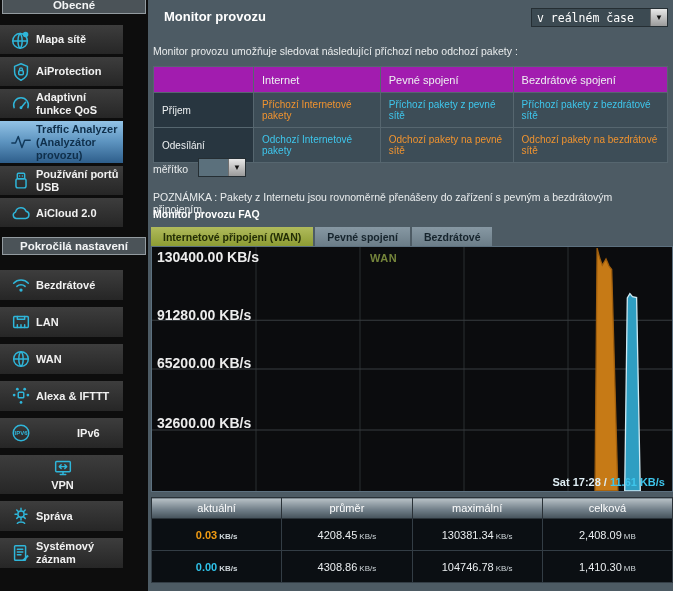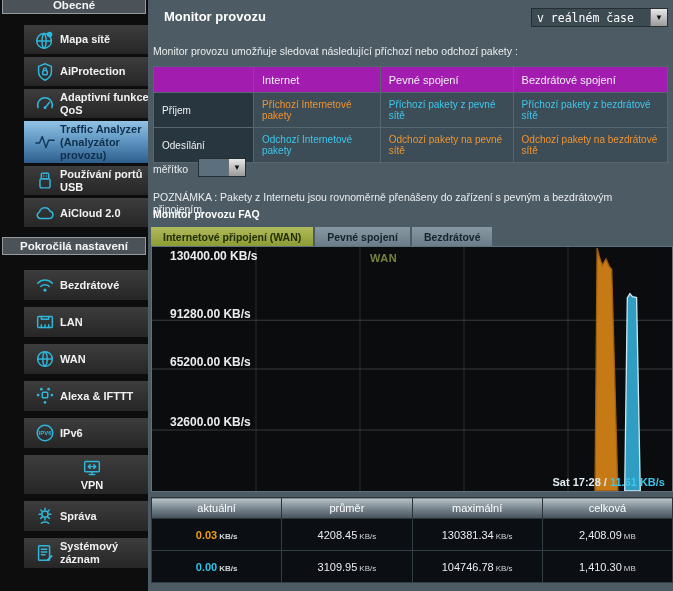--- a/index.html
+++ b/index.html
@@ -6,22 +6,22 @@
   html,body { width:673px; height:591px; overflow:hidden; }
   body { font-family:"Liberation Sans", sans-serif; background:#4d5b64; position:relative; }
 
   
   .sidebar { position:absolute; left:0; top:0; width:148px; height:591px; background:#0d0d0d; overflow:hidden; }
   .sb-section-header { height:18px; margin:8px 2px; background:#4b5358; border:1px solid #939ba0;
     color:#f2f4f5; font-size:11.5px; font-weight:bold; display:flex; align-items:center; justify-content:center; }
   .sb-sec { display:flex; flex-direction:column; }
   .sb-sec.gap3 > .sb-item { margin-top:3px; }
   .sb-sec.gap7 > .sb-item { margin-top:7px; }
-  .sb-item { width:134px; min-height:29px; background:linear-gradient(180deg,#3d3d3d,#262626);
-    display:flex; align-items:center; padding:2px 4px 2px 6px; cursor:pointer; color:#2fb6da;margin-left:24px; }
+  .sb-item { width:123px; min-height:29px; background:linear-gradient(180deg,#3d3d3d,#262626);
+    display:flex; align-items:center; padding:2px 4px 2px 6px; cursor:pointer; color:#2fb6da; }
   .sb-item .sb-label { color:#f1f1f1; font-size:11px; font-weight:bold; line-height:1.15; }
   .sb-item.active { background:linear-gradient(180deg,#93c3e6 0%,#5c93bf 50%,#2e5e8b 100%); color:#123a5c; }
   .sb-item.active .sb-label { color:#0f2f4b; }
   .sb-icon { width:30px; min-width:30px; display:flex; align-items:center; justify-content:center; }
   .sb-icon svg { width:22px; height:22px; }
 
   
   .main { position:absolute; left:148px; top:0; width:525px; height:591px; background:#4d5b64; }
   .page-title { position:absolute; left:16px; top:9px; color:#ffffff; font-size:13px; font-weight:bold; }
 
@@ -57,21 +57,21 @@
   
   .tabs { position:absolute; left:3px; top:227px; height:19px; display:flex; gap:2px; }
   .tab { height:19px; padding:0 12px; display:flex; align-items:center; font-size:10.5px; font-weight:bold;
      color:#16242d; background:linear-gradient(180deg,#8798a3,#6b7d88); cursor:pointer; }
   .tab.active { background:linear-gradient(180deg,#b0bb5c,#8d9c33); color:#232d05; }
 
   
   .chart { position:absolute; left:3px; top:246px; width:522px; height:246px; background:#0b0c0e;
      border:1px solid #5d7180; }
   .chart svg { position:absolute; left:0; top:0; width:100%; height:100%; }
-  .ytick { position:absolute; left:18px; color:#ececec; font-size:12px; font-weight:bold; }
+  .ytick { position:absolute; left:5px; color:#ececec; font-size:14px; font-weight:bold; }
   .chart-title { position:absolute; left:218px; top:5px; color:#75853b; font-size:11px; font-weight:bold; letter-spacing:.5px; }
   .chart-time { position:absolute; right:7px; bottom:3px; font-size:11px; font-weight:bold; }
   .chart-time .t { color:#dfeef4; }
   .chart-time .r { color:#3ec6ec; }
 
   
   .stats { position:absolute; left:3px; top:497px; width:522px; border:1px solid #93a0a8; border-collapse:collapse; }
   .stats th { height:21px; background:linear-gradient(180deg,#b9c2c7 0%,#72808a 55%,#45525a 100%);
      color:#ffffff; font-size:11px; font-weight:normal; border:1px solid #2a3238; }
   .stats td { height:32px; background:#0b0f13; border:1px solid #333d45; color:#e9edef;
@@ -180,21 +180,21 @@
               <rect x="9" y="8" width="6" height="6" rx="1"></rect>
               <circle cx="4.5" cy="11" r="1.5" fill="currentColor" stroke="none"></circle>
               <circle cx="19.5" cy="11" r="1.5" fill="currentColor" stroke="none"></circle>
               <circle cx="12" cy="19" r="1.5" fill="currentColor" stroke="none"></circle>
               <circle cx="8" cy="4.5" r="1.5" fill="currentColor" stroke="none"></circle>
               <circle cx="16" cy="4.5" r="1.5" fill="currentColor" stroke="none"></circle>
             </svg>
           </span>
           <span class="sb-label">Alexa &amp; IFTTT</span>
         </div>
-        <div class="sb-item" style="min-height: 30px;">
+        <div class="sb-item" style="min-height: 30px; gap: 41px;">
           <span class="sb-icon">
             <svg viewBox="0 0 24 24" fill="none" stroke="currentColor" stroke-width="1.6" stroke-linecap="round" stroke-linejoin="round">
               <circle cx="12" cy="12" r="8.5"></circle>
               <text x="12" y="14.5" font-size="6.5" text-anchor="middle" fill="currentColor" stroke="none" font-family="Liberation Sans,sans-serif" font-weight="bold">IPV6</text>
             </svg>
           </span>
           <span class="sb-label">IPv6</span>
         </div>
         <div class="sb-item" style="min-height: 30px; flex-direction: column;">
           <span class="sb-icon">
@@ -318,20 +318,20 @@
       </thead>
     <tbody id="stats-body">
         <tr>
           <td class="c-orange"><span>0.03</span><span class="unit">KB/s</span></td>
           <td><span>4208.45</span><span class="unit">KB/s</span></td>
           <td><span>130381.34</span><span class="unit">KB/s</span></td>
           <td><span>2,408.09</span><span class="unit">MB</span></td>
         </tr>
         <tr>
           <td class="c-cyan"><span>0.00</span><span class="unit">KB/s</span></td>
-          <td><span>3109.95</span><span class="unit">KB/s</span></td>
+          <td><span>4308.86</span><span class="unit">KB/s</span></td>
           <td><span>104746.78</span><span class="unit">KB/s</span></td>
           <td><span>1,410.30</span><span class="unit">MB</span></td>
         </tr>
       </tbody>
   </table>
 
 </div>
 
 </body></html>

